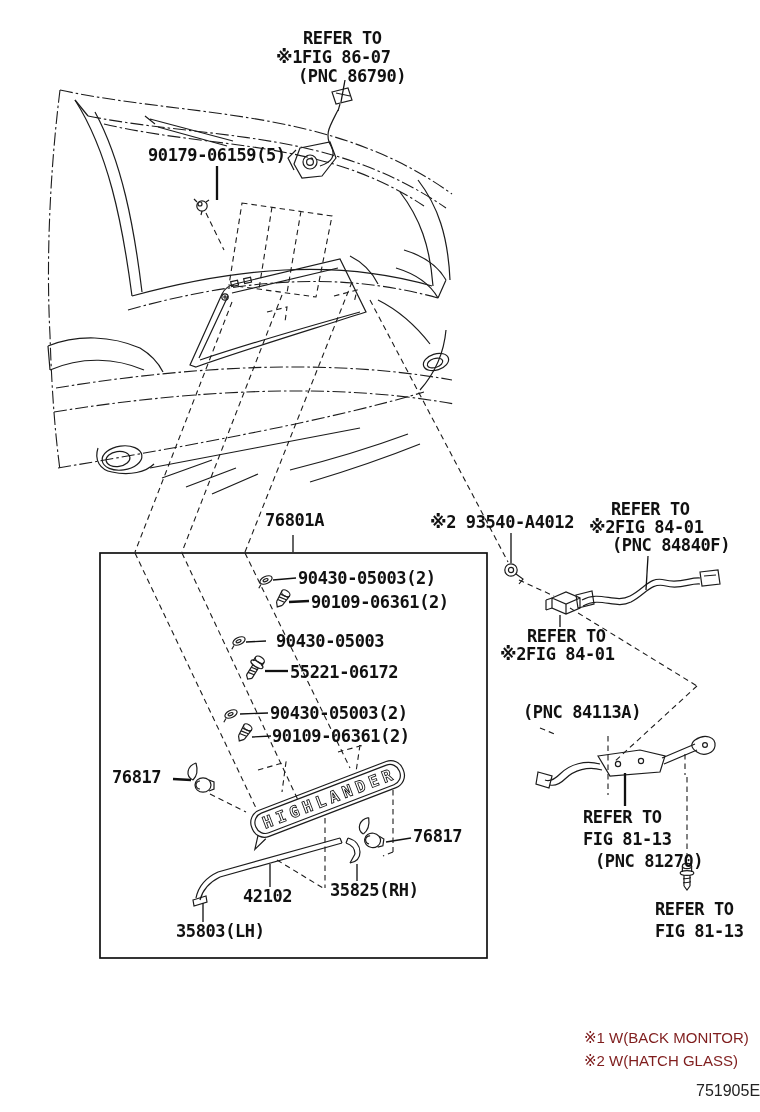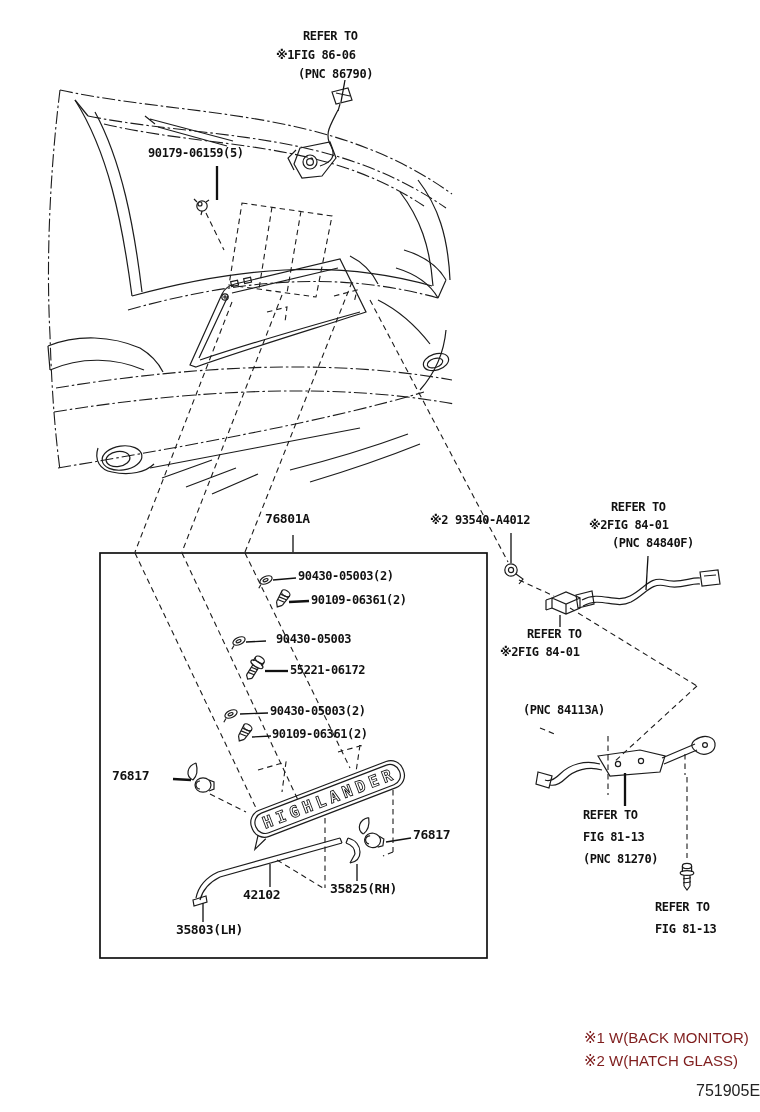--- a/index.html
+++ b/index.html
@@ -1,21 +1,21 @@
 <!DOCTYPE html>
 <html><head>
 <meta charset="utf-8">
 <style>
   html,body{margin:0;padding:0;background:#ffffff;}
   #stage{position:relative;width:760px;height:1112px;background:#ffffff;overflow:hidden;
          font-family:"DejaVu Sans Mono","DejaVu Sans",monospace;}
   svg{position:absolute;left:0;top:0;}
   .lbl{position:absolute;white-space:nowrap;color:#111;font-weight:bold;line-height:1;}
-  .sz17{font-size:12px;letter-spacing:-0.4px;}
-  .sz19{font-size:13px;letter-spacing:-0.4px;}
+  .sz17{font-size:17px;letter-spacing:-0.4px;}
+  .sz19{font-size:17px;letter-spacing:-0.4px;}
   .note{position:absolute;white-space:nowrap;color:#7f1d1d;font-weight:normal;
         font-family:"Liberation Sans","DejaVu Sans",sans-serif;font-size:15px;line-height:1;}
   .code{position:absolute;white-space:nowrap;color:#222;font-weight:normal;
         font-family:"Liberation Sans","DejaVu Sans",sans-serif;font-size:16px;line-height:1;text-align:center;}
   
   .ph{fill:none;stroke:#1c1c1c;stroke-width:1.1;stroke-dasharray:13 3 2.5 3;}
   .sol{fill:none;stroke:#1c1c1c;stroke-width:1.2;}
   .dsh{fill:none;stroke:#1c1c1c;stroke-width:1.1;stroke-dasharray:5.5 4;}
   .ldr{fill:none;stroke:#111;stroke-width:1.3;}
   .thk{stroke-width:2.3;}
@@ -235,21 +235,21 @@
   </g>
 
   <g>
     <path class="ldr" d="M 345,80 L 341,102"></path>
     <path class="ldr thk" d="M 217,166 L 217,200"></path>
     <path class="ldr" d="M 293,535 L 293,552"></path>
   </g>
 </svg>
 
 <div class="lbl sz17" style="left:303px;top:30px">REFER TO</div>
-<div class="lbl sz17" style="left:276px;top:49px">※1FIG 86-06</div>
+<div class="lbl sz17" style="left:276px;top:49px">※1FIG 86-07</div>
 <div class="lbl sz17" style="left:298px;top:68px">(PNC 86790)</div>
 
 <div class="lbl sz17" style="left:148px;top:147px">90179-06159(5)</div>
 
 <div class="lbl sz19" style="left:265px;top:512px">76801A</div>
 <div class="lbl sz17" style="left:430px;top:514px">※2 93540-A4012</div>
 
 <div class="lbl sz17" style="left:611px;top:501px">REFER TO</div>
 <div class="lbl sz17" style="left:589px;top:519px">※2FIG 84-01</div>
 <div class="lbl sz17" style="left:612px;top:537px">(PNC 84840F)</div>
@@ -266,21 +266,21 @@
 <div class="lbl sz17" style="left:523px;top:704px">(PNC 84113A)</div>
 
 <div class="lbl sz19" style="left:112px;top:769px">76817</div>
 <div class="lbl sz19" style="left:413px;top:828px">76817</div>
 <div class="lbl sz19" style="left:243px;top:888px">42102</div>
 <div class="lbl sz19" style="left:330px;top:882px">35825(RH)</div>
 <div class="lbl sz19" style="left:176px;top:923px">35803(LH)</div>
 
 <div class="lbl sz17" style="left:583px;top:809px">REFER TO</div>
 <div class="lbl sz17" style="left:583px;top:831px">FIG 81-13</div>
-<div class="lbl sz17" style="left:583px;top:853px">(PNC 81270)</div>
+<div class="lbl sz17" style="left:595px;top:853px">(PNC 81270)</div>
 
 <div class="lbl sz17" style="left:655px;top:901px">REFER TO</div>
 <div class="lbl sz17" style="left:655px;top:923px">FIG 81-13</div>
 
 <div class="note" style="left:584px;top:1030px">※1 W(BACK MONITOR)</div>
 <div class="note" style="left:584px;top:1053px">※2 W(HATCH GLASS)</div>
 <div class="code" style="left:696px;top:1083px">751905E</div>
 
 </div>
 

